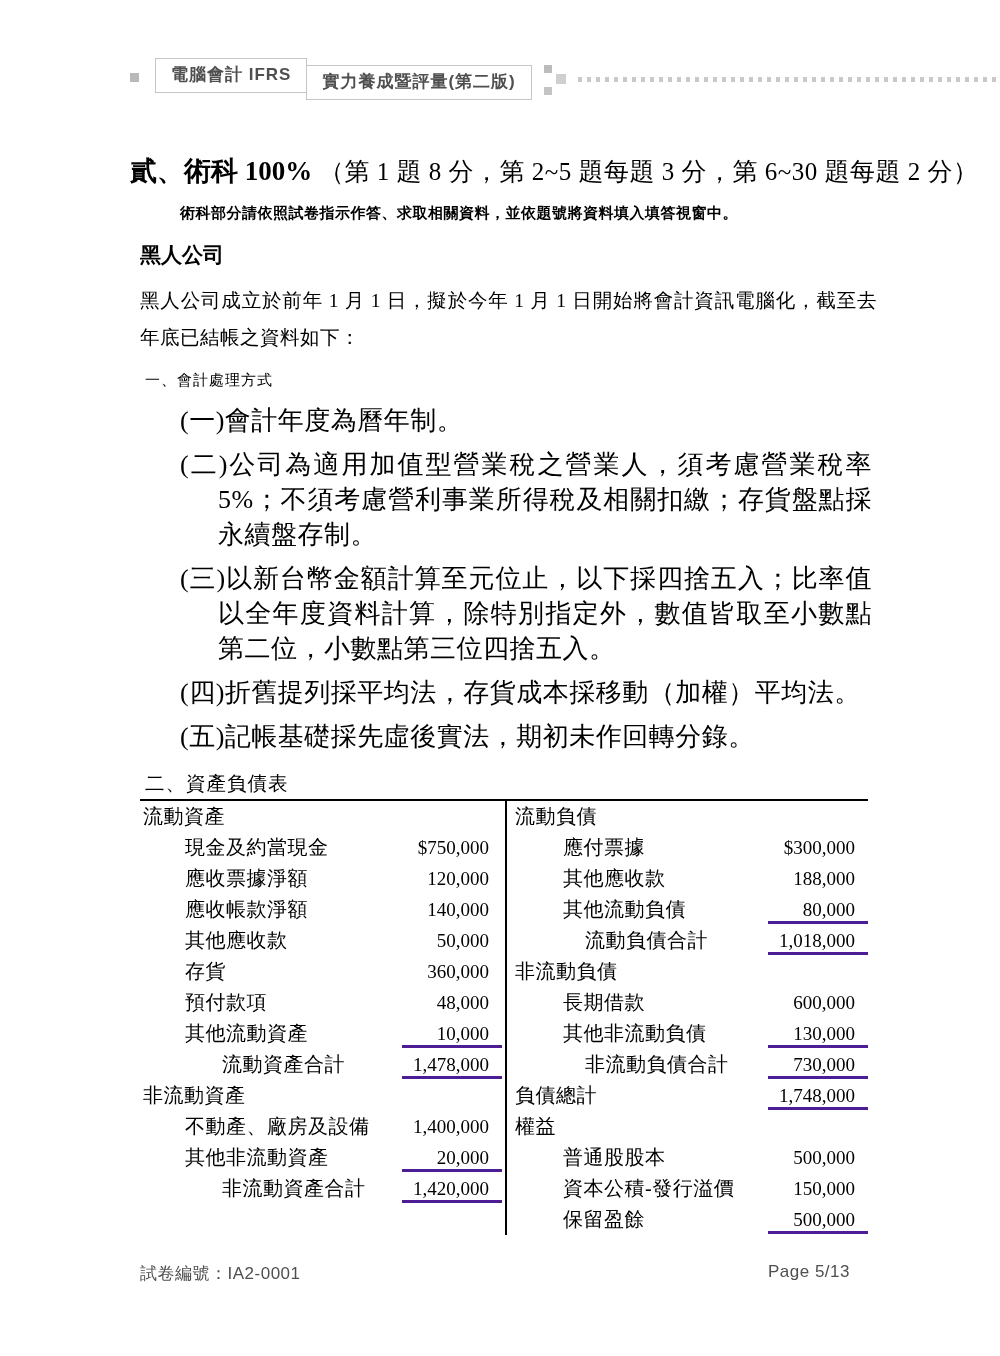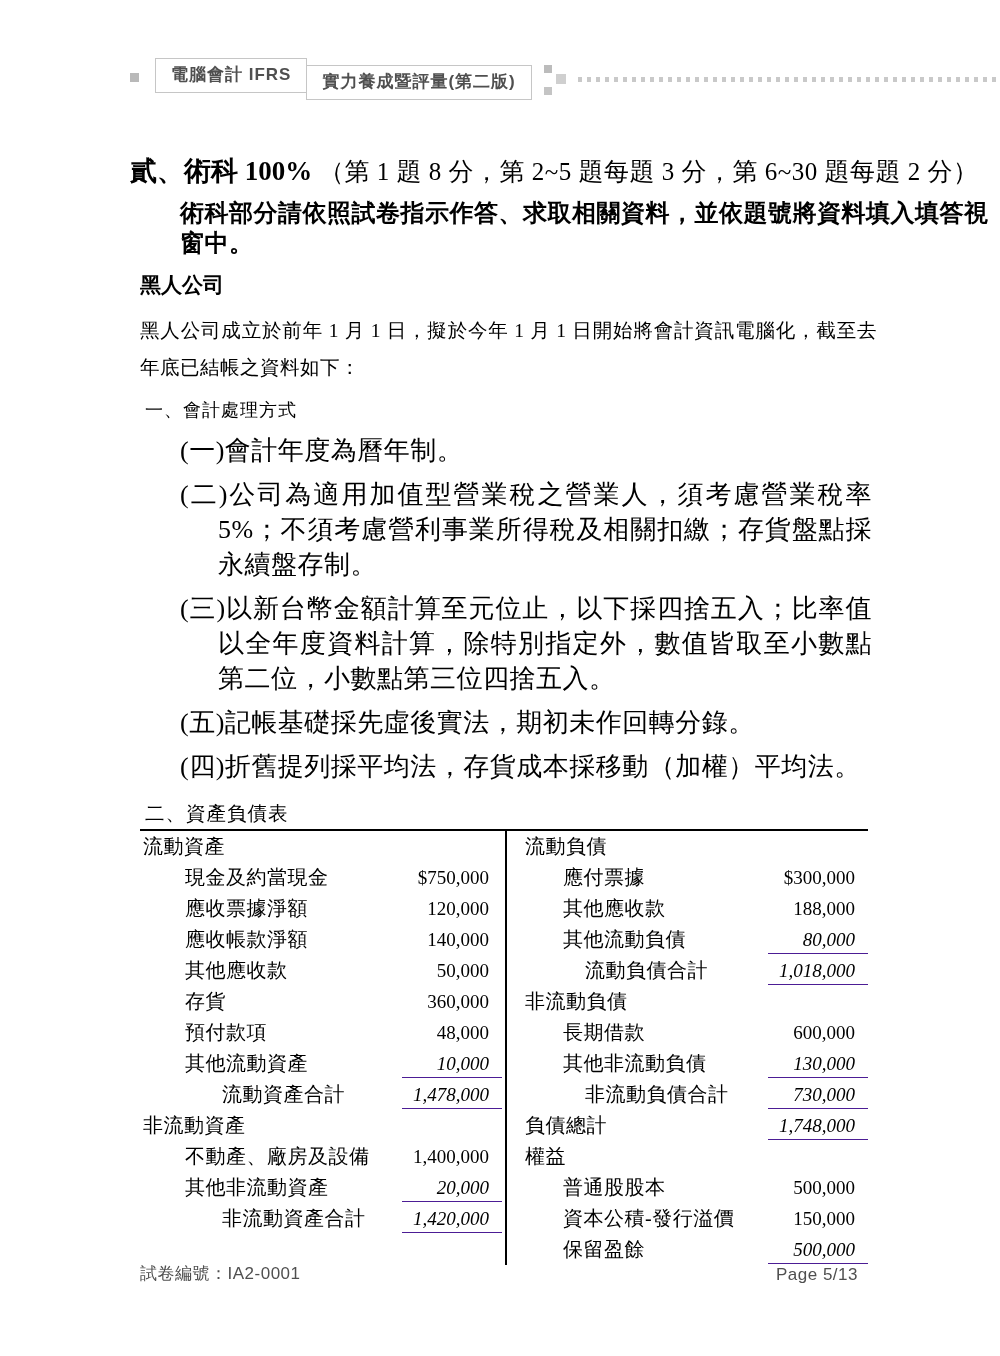--- a/index.html
+++ b/index.html
@@ -31,29 +31,29 @@
   .stair .s2 { position:absolute; left:12px; top:16px; width:10px; height:10px; background:#cfcfcf; }
   .stair .s3 { position:absolute; left:0;  top:29px; width:8px;  height:8px;  background:#c4c4c4; }
   .dotline {
     flex:1; height:5px; margin-left:10px; margin-top:19px;
     background:repeating-linear-gradient(to right,#c9c9c9 0 4px,transparent 4px 9px);
   }
 
   
   .doc-title { margin:54px 0 0 130px; font-size:27px; font-weight:700; line-height:34px; }
   .doc-title .note { font-size:25px; font-weight:400; letter-spacing:0.5px; }
-  .doc-subtitle { margin:9px 0 0 180px; font-size:24px; font-weight:700; line-height:30px; letter-spacing:0.5px; }
+  .doc-subtitle { margin:9px 0 0 180px; font-size:15px; font-weight:700; line-height:30px; letter-spacing:0.5px; }
 
   .company-name { margin:12px 0 0 140px; font-size:21px; font-weight:700; line-height:30px; }
   .intro {
     margin:12px 0 0 140px; width:737px;
     font-size:19.5px; line-height:37px; text-align:justify; letter-spacing:0.5px;
   }
 
-  .sec-heading { margin:10px 0 8px 145px; font-size:18px; line-height:28px; letter-spacing:1px; }
+  .sec-heading { margin:10px 0 8px 145px; font-size:15px; line-height:28px; letter-spacing:1px; }
 
   .items { margin-top:0; }
   .item {
     margin:9px 0 0 180px; width:692px;
     padding-left:38px; text-indent:-38px;
     font-size:26px; line-height:35px; text-align:justify; letter-spacing:0.5px;
   }
 
   .sec2-heading { margin:16px 0 0 145px; font-size:19.5px; line-height:28px; letter-spacing:1px; }
 
@@ -63,36 +63,36 @@
     border-top:2px solid #000;
     display:flex; font-size:20px;
   }
   .bs-col { width:365px; }
   .bs-col.right { width:363px; border-left:2px solid #000; }
   .bs-row { display:flex; height:31px; line-height:31px; white-space:nowrap; }
   .bs-lbl { flex:1; overflow:hidden; letter-spacing:0.5px; }
   .left  .bs-lbl.i0 { padding-left:3px;  }
   .left  .bs-lbl.i1 { padding-left:45px; }
   .left  .bs-lbl.i2 { padding-left:82px; }
-  .right .bs-lbl.i0 { padding-left:18px;  }
+  .right .bs-lbl.i0 { padding-left:8px;  }
   .right .bs-lbl.i1 { padding-left:56px; }
   .right .bs-lbl.i2 { padding-left:78px; }
   .bs-amt {
     width:100px; flex:none; text-align:right; padding-right:13px;
     font-size:19px; height:30px; line-height:31px;
   }
   .left .bs-amt { margin-right:3px; }
-  .bs-amt.ul { border-bottom:1px solid #4c1d95;font-style:italic; }
+  .bs-amt.ul { border-bottom:3px solid #4c1d95; }
 
   
   .page-footer {
-    position:absolute; left:140px; right:142px; top:1262px;
+    position:absolute; left:140px; right:150px; top:1262px;
     display:flex; justify-content:space-between;
     font-family:"Liberation Sans","DejaVu Sans",sans-serif;
-    font-size:17px; color:#4f4f4f; letter-spacing:0.5px;align-items:flex-end;
+    font-size:17px; color:#4f4f4f; letter-spacing:0.5px;
   }
 </style>
 </head>
 <body>
 
 <div class="page-header">
   <span class="sq sq-left"></span>
   <div class="tabs">
     <div class="tab tab1">
       <span>電腦會計 IFRS</span>
@@ -116,22 +116,22 @@
 <div class="doc-subtitle">術科部分請依照試卷指示作答、求取相關資料，並依題號將資料填入填答視窗中。</div>
 
 <div class="company-name">黑人公司</div>
 <p class="intro">黑人公司成立於前年 1 月 1 日，擬於今年 1 月 1 日開始將會計資訊電腦化，截至去年底已結帳之資料如下：</p>
 
 <div class="sec-heading">一、會計處理方式</div>
 <div class="items">
     <div class="item"><span>(一)</span><span>會計年度為曆年制。</span></div>
     <div class="item"><span>(二)</span><span>公司為適用加值型營業稅之營業人，須考慮營業稅率 5%；不須考慮營利事業所得稅及相關扣繳；存貨盤點採永續盤存制。</span></div>
     <div class="item"><span>(三)</span><span>以新台幣金額計算至元位止，以下採四捨五入；比率值以全年度資料計算，除特別指定外，數值皆取至小數點第二位，小數點第三位四捨五入。</span></div>
+    <div class="item"><span>(四)</span><span>折舊提列採平均法，存貨成本採移動（加權）平均法。</span></div>
     <div class="item"><span>(五)</span><span>記帳基礎採先虛後實法，期初未作回轉分錄。</span></div>
-    <div class="item"><span>(四)</span><span>折舊提列採平均法，存貨成本採移動（加權）平均法。</span></div>
   </div>
 
 <div class="sec2-heading">二、資產負債表</div>
 <div class="bsheet">
   <div class="bs-col left" id="bs-left">
       <div class="bs-row">
         <div class="bs-lbl i0">流動資產</div>
         <div class="bs-amt"></div>
       </div>
       <div class="bs-row">

